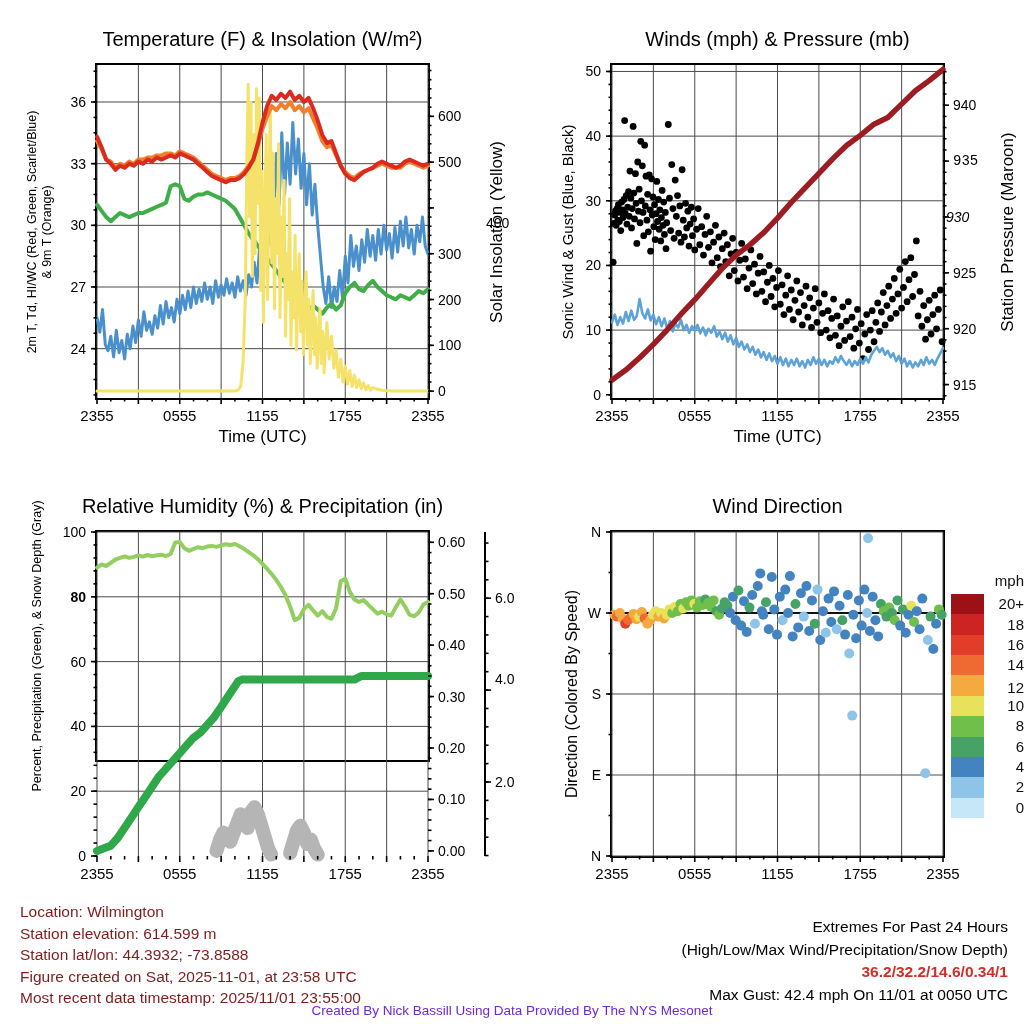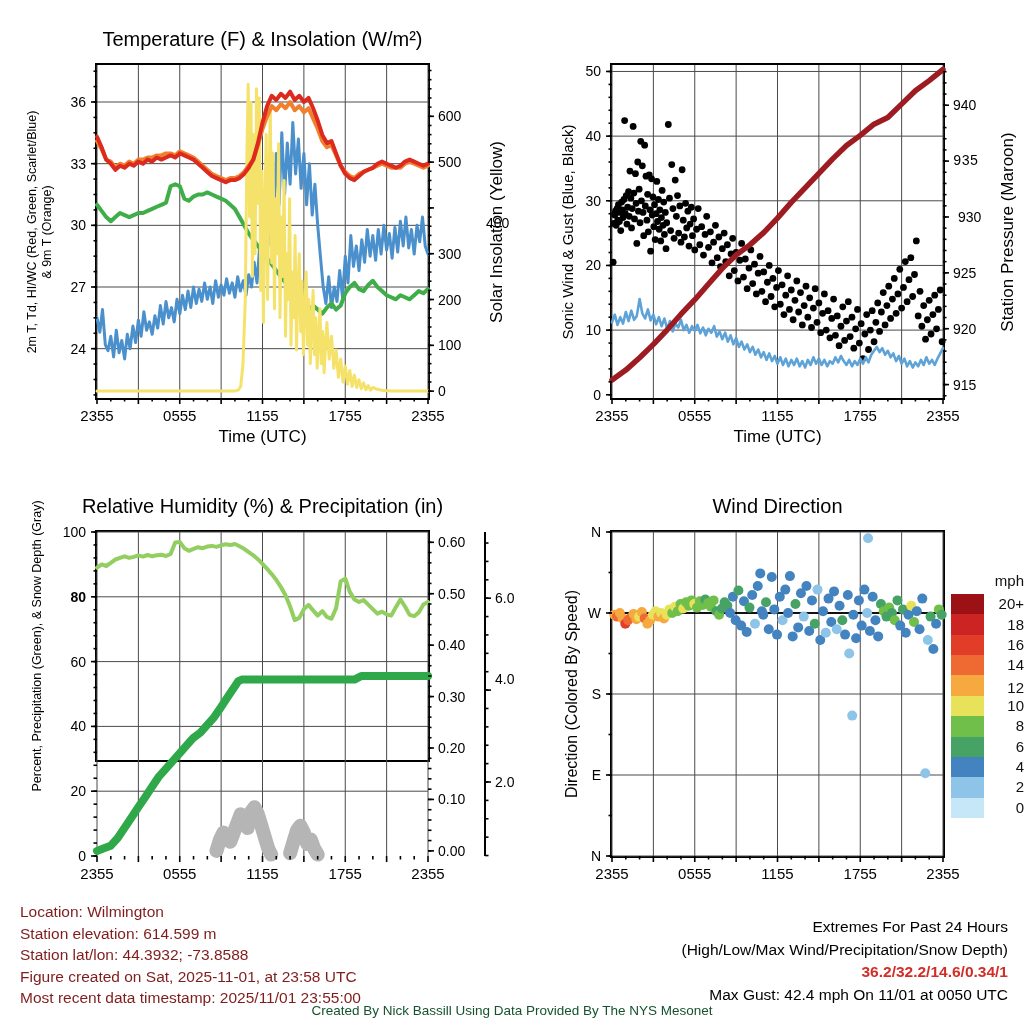--- a/index.html
+++ b/index.html
@@ -23,21 +23,21 @@
   .colorbar{position:absolute;left:951px;top:574px;width:80px;height:250px;}
   .cbar-title{position:absolute;left:37px;top:-2px;width:36px;text-align:right;font-size:15px;}
   .cbar-cells{position:absolute;left:0;top:20px;width:33px;height:224px;display:flex;flex-direction:column;}
   .cbar-cell{flex:1;}
   .cbar-labels{position:absolute;left:37px;top:20px;width:36px;height:224px;}
   .cbar-label{position:absolute;right:0;font-size:15px;white-space:nowrap;}
   .footer-left{position:absolute;left:20px;top:901px;font-size:15.5px;line-height:21.5px;color:#7f1d1d;}
   .footer-right{position:absolute;right:16px;top:916px;font-size:15.5px;line-height:22.5px;
                 text-align:right;color:#000;}
   .extreme{font-weight:bold;}
-  .watermark{position:absolute;left:0;right:0;top:1003px;text-align:center;font-size:13.5px;color:#14532d;}
+  .watermark{position:absolute;left:0;right:0;top:1003px;text-align:center;font-size:13.5px;color:#6d28d9;}
   svg{overflow:visible;display:block;}
 </style>
 </head>
 <body>
 
 <div class="figure">
 
   <div class="chart-block c0">
     <div class="chart-title">Temperature (F) &amp; Insolation (W/m²)</div>
     <div class="plot-box">
@@ -177,20 +177,21 @@
       </div>
     <div class="xlab">Time (UTC)</div>
     <div class="ylab left" style="left:-55px;font-size:12.5px;line-height:15px;">
       <div>2m T, Td, HI/WC (Red, Green, Scarlet/Blue)</div>
       <div>&amp; 9m T (Orange)</div>
     </div>
     <div class="ylab right" style="left:calc(100% + 67px);font-size:17px;">Solar Insolation (Yellow)</div>
   </div>
 
   <div class="chart-block c1">
+    <div class="chart-title">Winds (mph) &amp; Pressure (mb)</div>
     <div class="plot-box">
         <svg viewBox="0 0 331 333" width="331" height="333">
           <line x1="0" y1="0" x2="0" y2="333" stroke="#4a4a4a" stroke-width="1"></line>
           <line x1="41.375" y1="0" x2="41.375" y2="333" stroke="#4a4a4a" stroke-width="1"></line>
           <line x1="82.75" y1="0" x2="82.75" y2="333" stroke="#4a4a4a" stroke-width="1"></line>
           <line x1="124.125" y1="0" x2="124.125" y2="333" stroke="#4a4a4a" stroke-width="1"></line>
           <line x1="165.5" y1="0" x2="165.5" y2="333" stroke="#4a4a4a" stroke-width="1"></line>
           <line x1="206.875" y1="0" x2="206.875" y2="333" stroke="#4a4a4a" stroke-width="1"></line>
           <line x1="248.25" y1="0" x2="248.25" y2="333" stroke="#4a4a4a" stroke-width="1"></line>
           <line x1="289.625" y1="0" x2="289.625" y2="333" stroke="#4a4a4a" stroke-width="1"></line>
@@ -534,21 +535,21 @@
         <div class="tick xtick" style="left: 331px; top: 342px; transform: translateX(-50%);">2355</div>
         <div class="tick " style="left: -11px; top: 329.767px; transform: translate(-100%, -50%);">0</div>
         <div class="tick " style="left: -11px; top: 265.107px; transform: translate(-100%, -50%);">10</div>
         <div class="tick " style="left: -11px; top: 200.447px; transform: translate(-100%, -50%);">20</div>
         <div class="tick " style="left: -11px; top: 135.786px; transform: translate(-100%, -50%);">30</div>
         <div class="tick " style="left: -11px; top: 71.1262px; transform: translate(-100%, -50%);">40</div>
         <div class="tick " style="left: -11px; top: 6.46602px; transform: translate(-100%, -50%);">50</div>
         <div class="tick " style="left: 341px; top: 319.591px; transform: translateY(-50%);">915</div>
         <div class="tick " style="left: 341px; top: 263.718px; transform: translateY(-50%);">920</div>
         <div class="tick " style="left: 341px; top: 207.846px; transform: translateY(-50%);">925</div>
-        <div class="tick " style="left: 346px; top: 151.973px; transform: translateY(-50%);">930</div>
+        <div class="tick " style="left: 334px; top: 151.973px; transform: translateY(-50%); font-style: italic;">930</div>
         <div class="tick " style="left: 341px; top: 96.1007px; transform: translateY(-50%); font-family: Liberation Mono, monospace;">935</div>
         <div class="tick " style="left: 341px; top: 40.2282px; transform: translateY(-50%);">940</div>
       </div>
     <div class="xlab">Time (UTC)</div>
     <div class="ylab left" style="left:-43px;font-size:15px;">Sonic Wind &amp; Gust (Blue, Black)</div>
     <div class="ylab right" style="left:calc(100% + 63px);font-size:17px;">Station Pressure (Maroon)</div>
   </div>
 
   <div class="chart-block c2">
     <div class="chart-title">Relative Humidity (%) &amp; Precipitation (in)</div>

